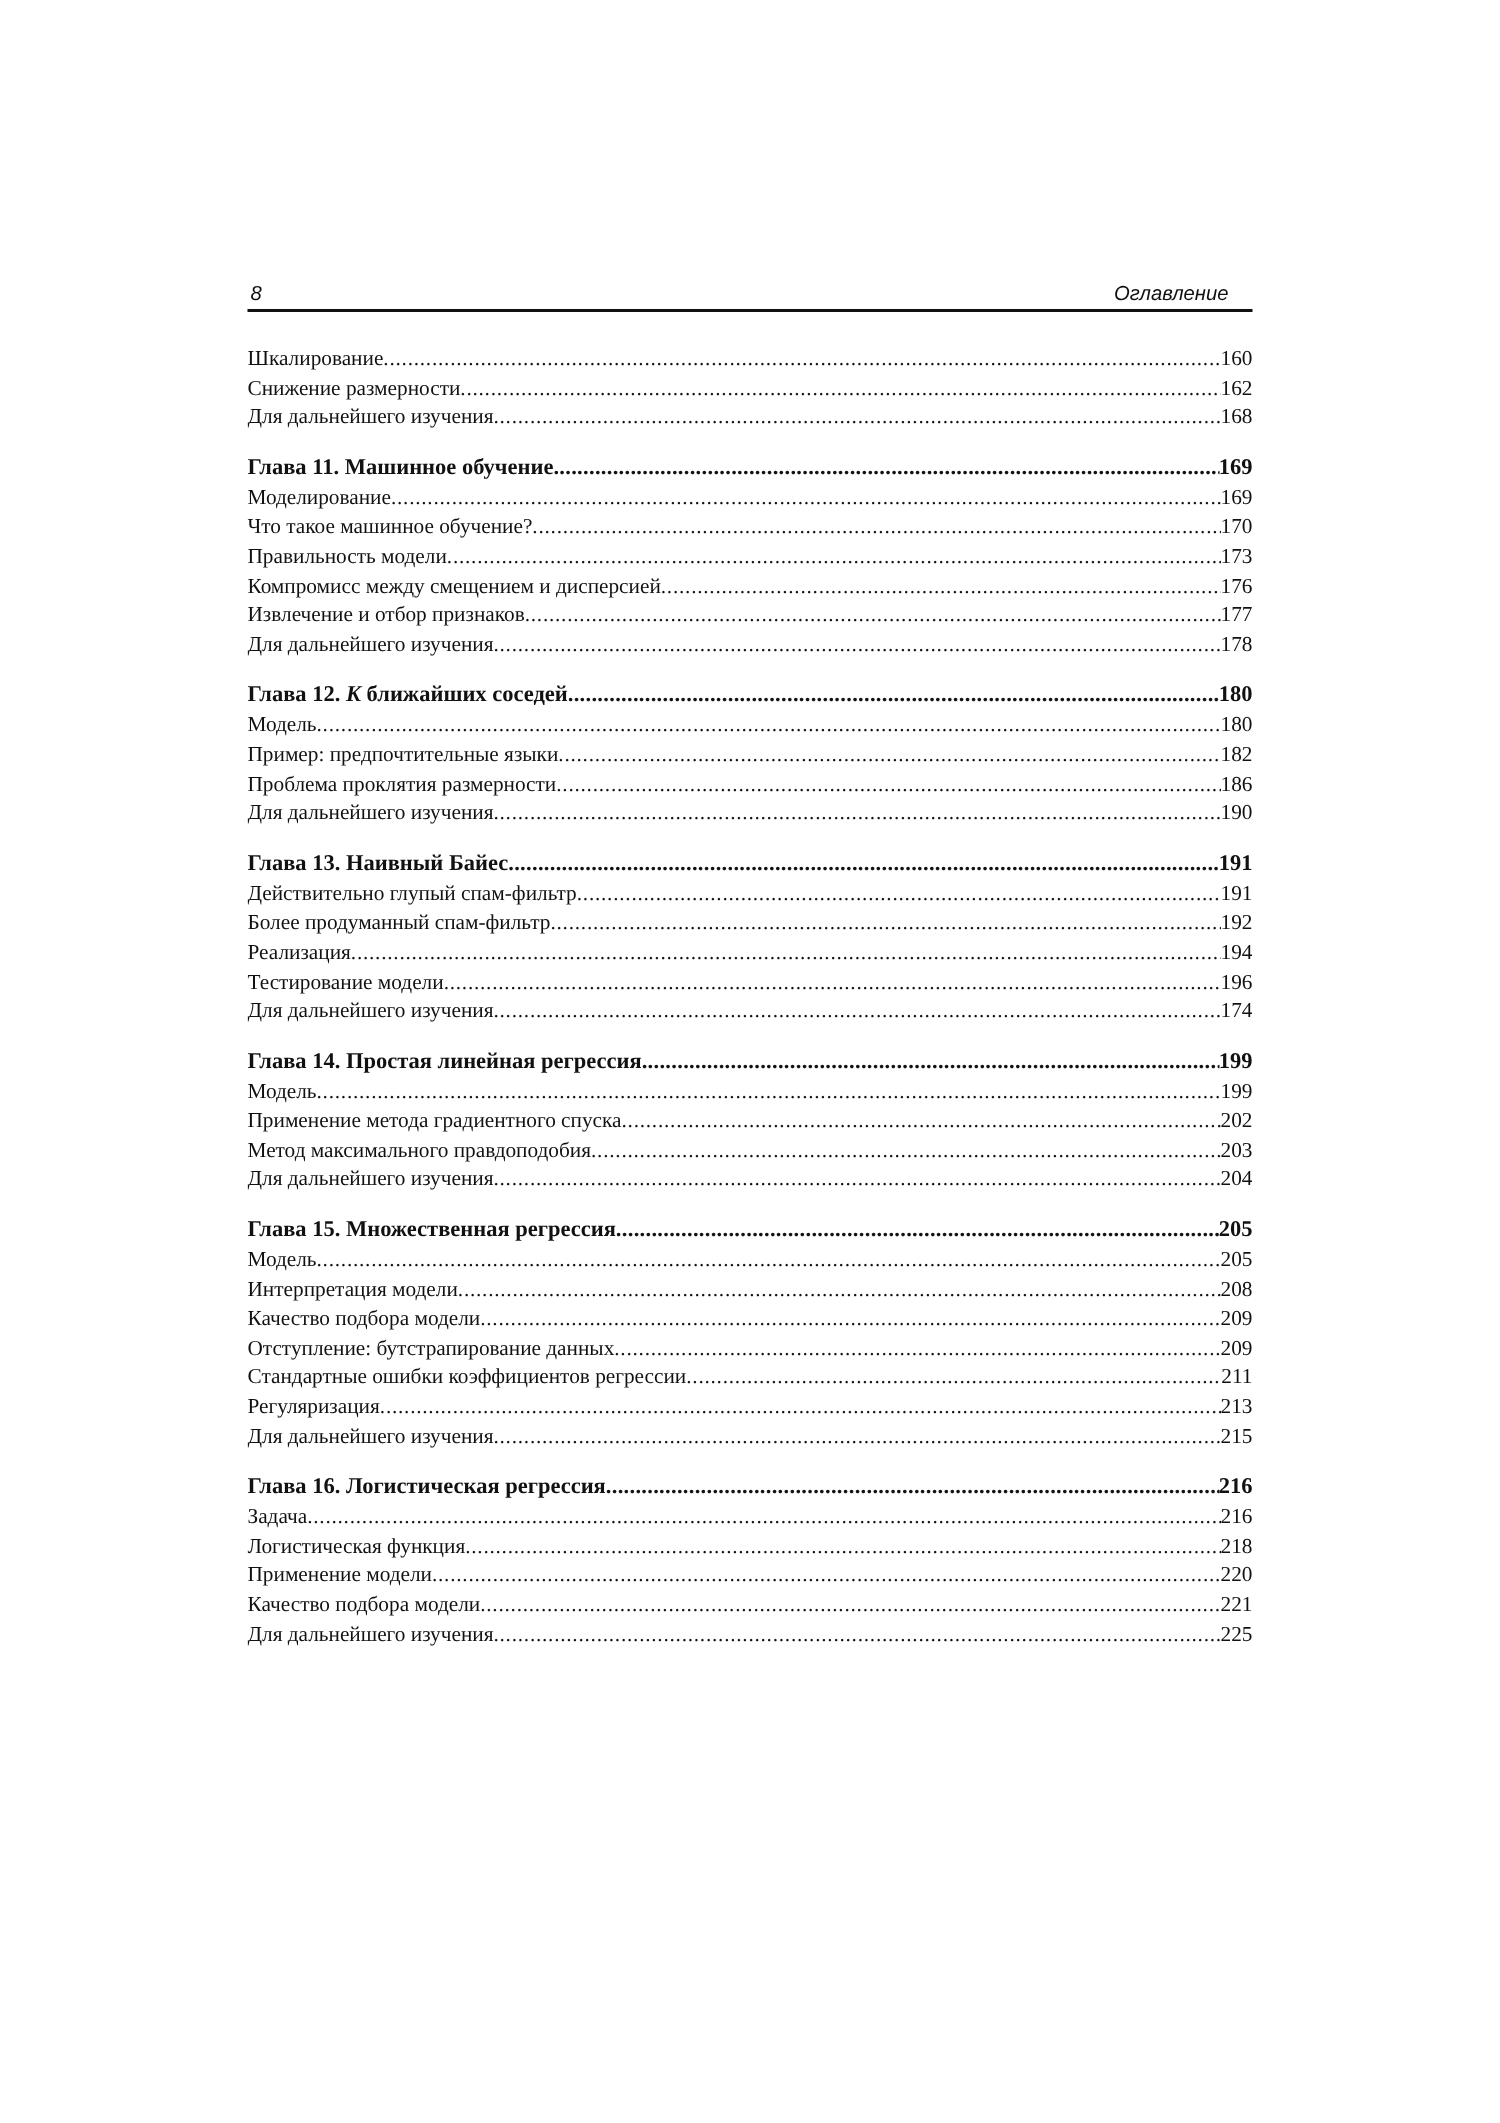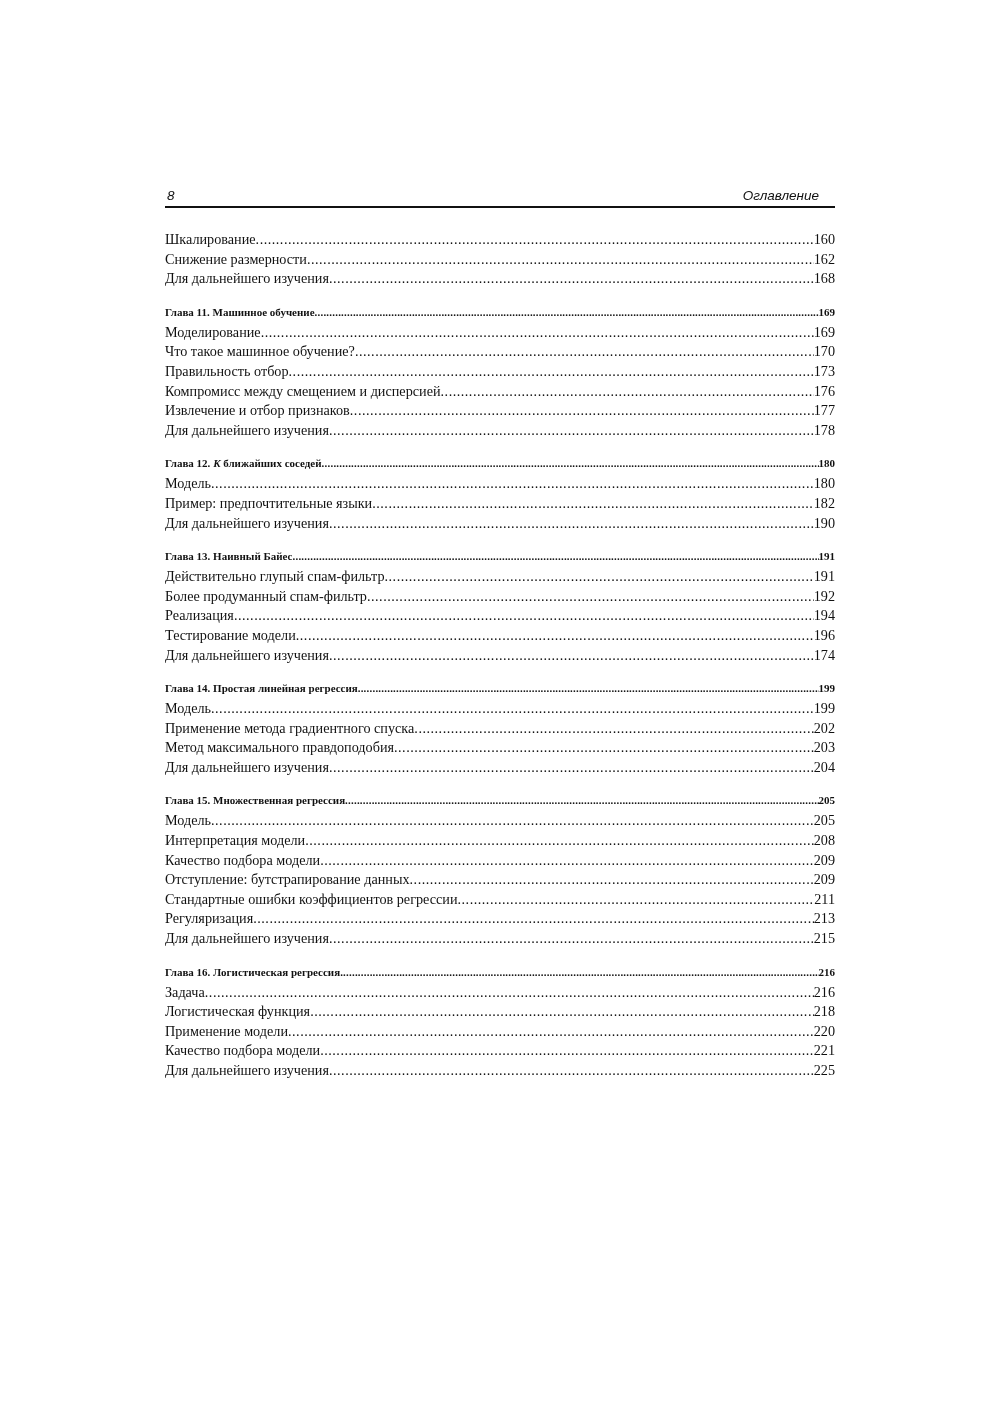--- a/index.html
+++ b/index.html
@@ -9,21 +9,21 @@
   .running-head .pg { position: absolute; left: 2px; top: 2px; }
   .running-head .title { position: absolute; right: 16px; top: 2px; }
   .rule { height: 2px; background: #111; margin-top: 0px; }
   .toc { margin-top: 22px; font-family: "Liberation Serif", serif; }
   .section { margin-bottom: 13px; }
   .row { display: flex; align-items: flex-start; height: 19.6px; line-height: 19.6px; font-size: 14.2px; white-space: nowrap; overflow: hidden; }
   .row .t { flex: 0 0 auto; }
   .row .dots { flex: 1 1 auto; overflow: hidden; letter-spacing: 0.5px; }
   .row .dots::after { content: "................................................................................................................................................................................................................"; }
   .row .p { flex: 0 0 auto; text-align: right; }
-  .row.chapter { font-weight: bold; font-size: 11px; height: 21px; line-height: 21px; }
+  .row.chapter { font-weight: bold; font-size: 15px; height: 21px; line-height: 21px; }
   .row.chapter .dots { letter-spacing: 0.2px; }
 </style>
 </head>
 <body>
 
 <div class="page">
   <div class="running-head">
     <span class="pg">8</span>
     <span class="title">Оглавление</span>
   </div>
@@ -59,21 +59,21 @@
           <span class="t">Моделирование</span>
           <span class="dots"></span>
           <span class="p">169</span>
         </div>
       <div class="row">
           <span class="t">Что такое машинное обучение?</span>
           <span class="dots"></span>
           <span class="p">170</span>
         </div>
       <div class="row">
-          <span class="t">Правильность отбор</span>
+          <span class="t">Правильность модели</span>
           <span class="dots"></span>
           <span class="p">173</span>
         </div>
       <div class="row">
           <span class="t">Компромисс между смещением и дисперсией</span>
           <span class="dots"></span>
           <span class="p">176</span>
         </div>
       <div class="row">
           <span class="t">Извлечение и отбор признаков</span>
@@ -95,20 +95,25 @@
         </div>
       <div class="row">
           <span class="t">Модель</span>
           <span class="dots"></span>
           <span class="p">180</span>
         </div>
       <div class="row">
           <span class="t">Пример: предпочтительные языки</span>
           <span class="dots"></span>
           <span class="p">182</span>
+        </div>
+      <div class="row">
+          <span class="t">Проблема проклятия размерности</span>
+          <span class="dots"></span>
+          <span class="p">186</span>
         </div>
       <div class="row">
           <span class="t">Для дальнейшего изучения</span>
           <span class="dots"></span>
           <span class="p">190</span>
         </div>
     </div>
 
     <div class="section">
       <div class="row chapter">

